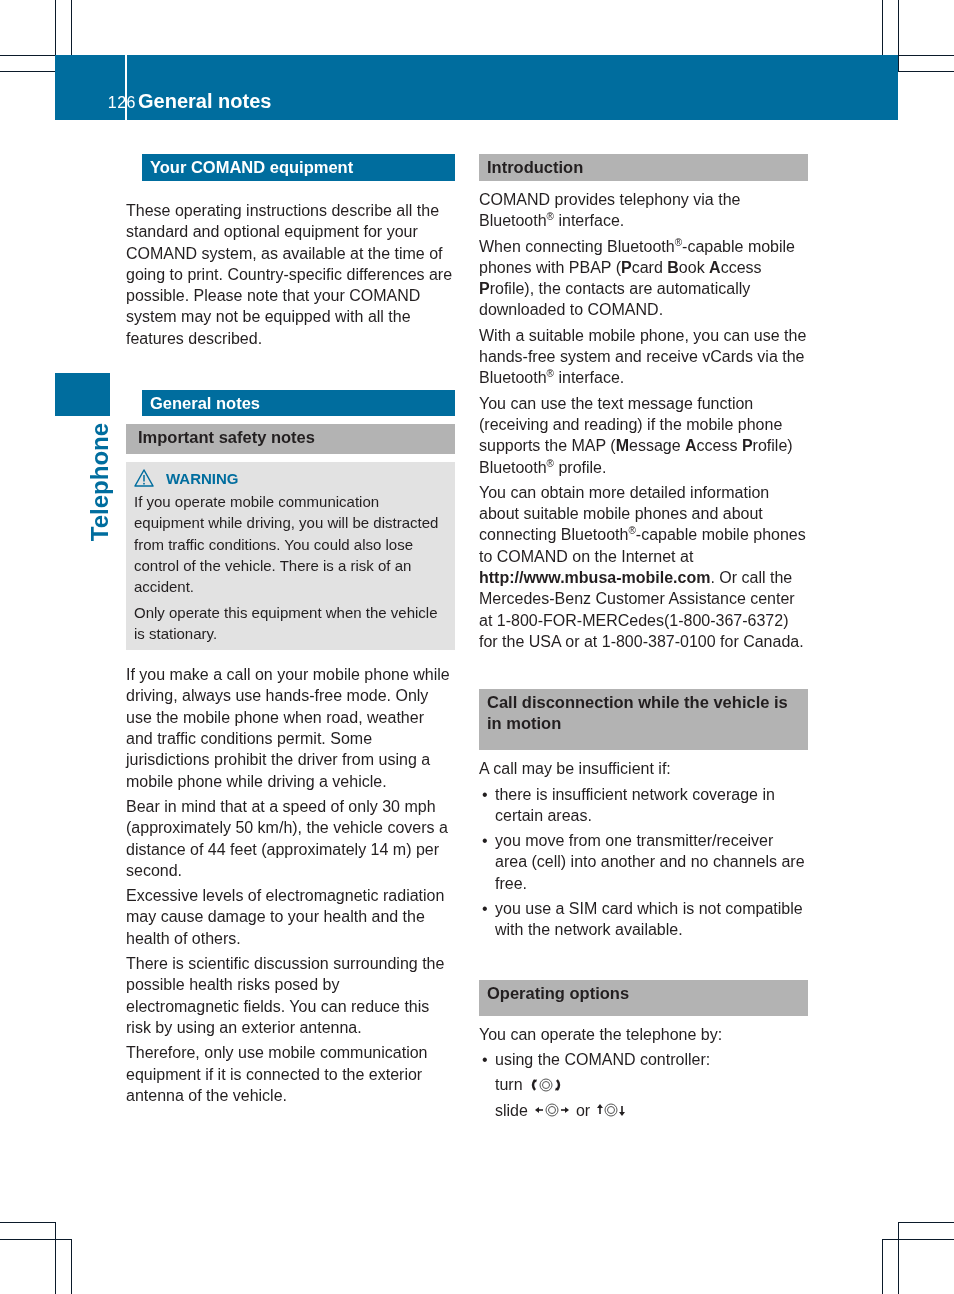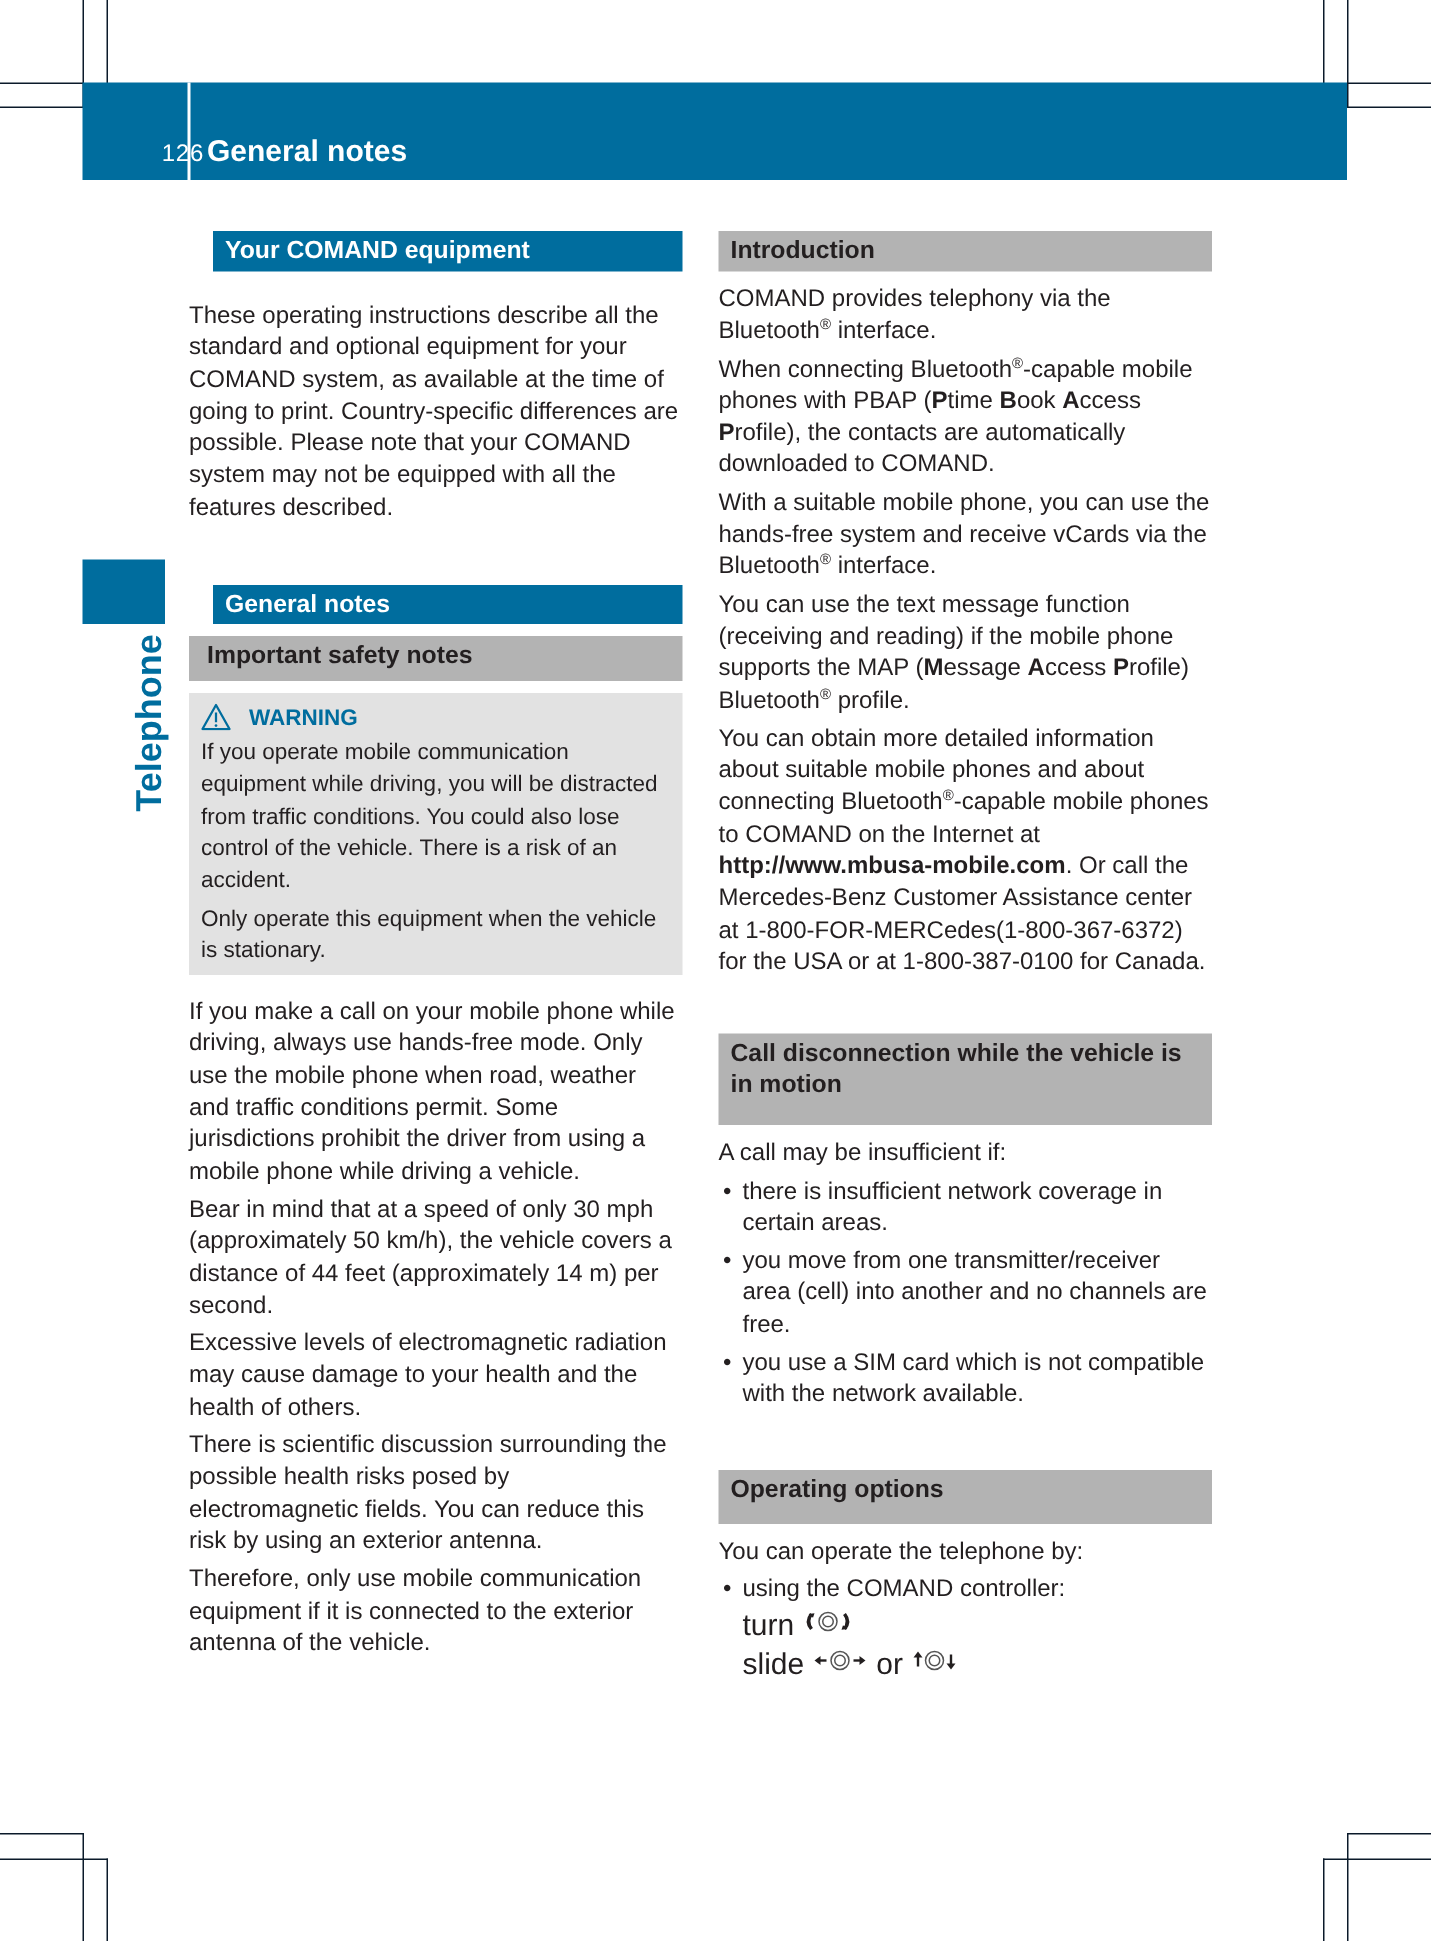--- a/index.html
+++ b/index.html
@@ -66,21 +66,21 @@
   }
   .warning-head svg { margin-right: 12px; }
   .warning-box p { font-size: 15px; line-height: 21.3px; }
 
   ul.bullets { list-style: none; margin: 0; padding: 0; }
   ul.bullets li {
     position: relative; padding-left: 16px; font-size: 16px; line-height: 21.3px;
     margin-top: 4px;
   }
   ul.bullets li .dot { position: absolute; left: 3px; top: 0; }
-  .sub-line { padding-left: 16px; font-size: 20px; line-height: 21.3px; margin-top: 4px; display: flex; align-items: flex-start; }
+  .sub-line { padding-left: 16px; font-size: 16px; line-height: 21.3px; margin-top: 4px; display: flex; align-items: center; }
   .ctrl { display: inline-flex; align-items: center; margin-left: 6px; font-size: 12px; }
 </style>
 </head>
 <body>
 
 <div class="mark v" style="left:55px;top:0;height:72px;"></div>
 <div class="mark v" style="left:71px;top:0;height:56px;"></div>
 <div class="mark h" style="left:0;top:55px;width:56px;"></div>
 <div class="mark h" style="left:0;top:71px;width:56px;"></div>
 <div class="mark v" style="left:882px;top:0;height:56px;"></div>
@@ -141,21 +141,21 @@
   <div class="gap"></div>
   <p>Therefore, only use mobile communication equipment if it is connected to the exterior antenna of the vehicle.</p>
 </div>
 
 <div class="col right" style="top:154px;">
   <div class="h-gray" style="height:27px;">Introduction</div>
   <div style="height:8px;"></div>
 
   <p><span>COMAND provides telephony via the Bluetooth</span><sup>®</sup><span> interface.</span></p>
   <div class="gap"></div>
-  <p><span>When connecting Bluetooth</span><sup>®</sup><span>-capable mobile phones with PBAP (</span><b>P</b><span>time </span><b>B</b><span>ook </span><b>A</b><span>ccess </span><b>P</b><span>rofile), the contacts are automatically downloaded to COMAND.</span></p>
+  <p><span>When connecting Bluetooth</span><sup>®</sup><span>-capable mobile phones with PBAP (</span><b>P</b><span>card </span><b>B</b><span>ook </span><b>A</b><span>ccess </span><b>P</b><span>rofile), the contacts are automatically downloaded to COMAND.</span></p>
   <div class="gap"></div>
   <p><span>With a suitable mobile phone, you can use the hands-free system and receive vCards via the Bluetooth</span><sup>®</sup><span> interface.</span></p>
   <div class="gap"></div>
   <p><span>You can use the text message function (receiving and reading) if the mobile phone supports the MAP (</span><b>M</b><span>essage </span><b>A</b><span>ccess </span><b>P</b><span>rofile) Bluetooth</span><sup>®</sup><span> profile.</span></p>
   <div class="gap"></div>
   <p><span>You can obtain more detailed information about suitable mobile phones and about connecting Bluetooth</span><sup>®</sup><span>-capable mobile phones to COMAND on the Internet at </span><b>http://www.mbusa-mobile.com</b><span>. Or call the Mercedes-Benz Customer Assistance center at 1-800-FOR-MERCedes(1-800-367-6372) for the USA or at 1-800-387-0100 for Canada.</span></p>
 
   <div style="height:37px;"></div>
   <div class="h-gray" style="height:61px;">Call disconnection while the vehicle is in motion</div>
   <div style="height:8px;"></div>

